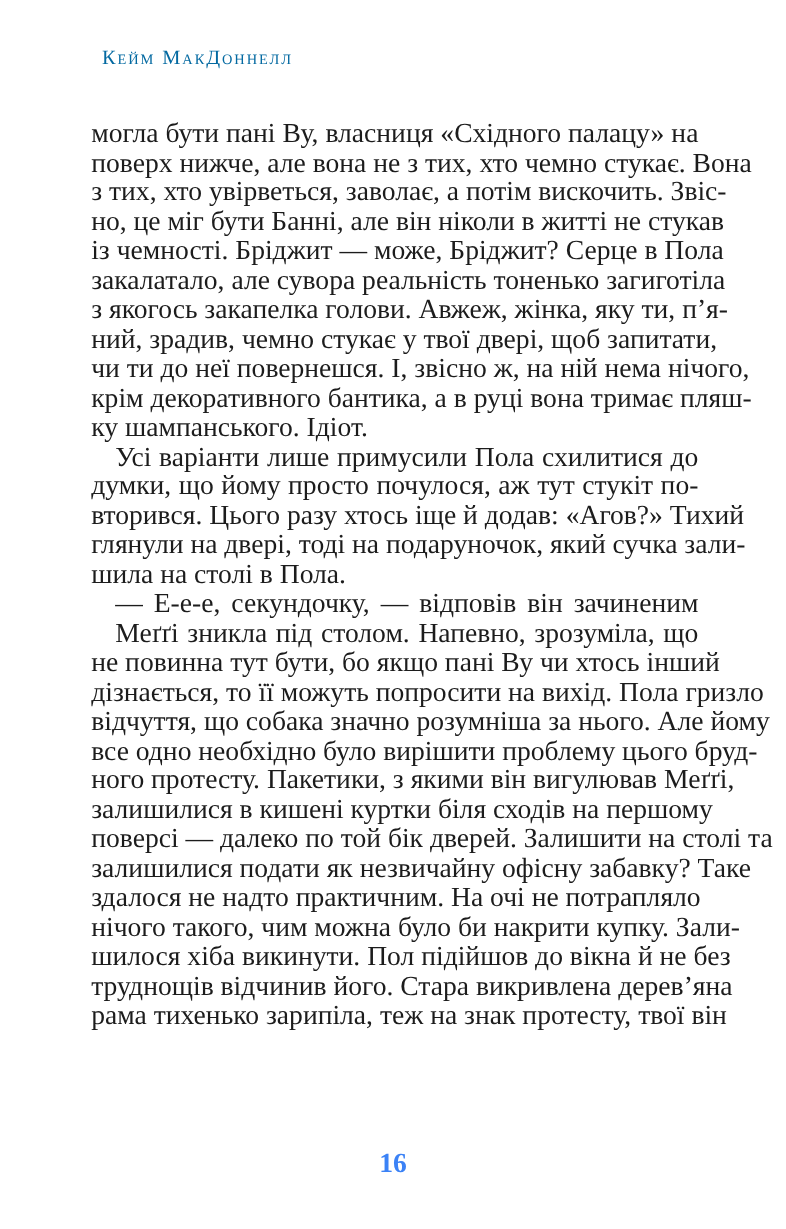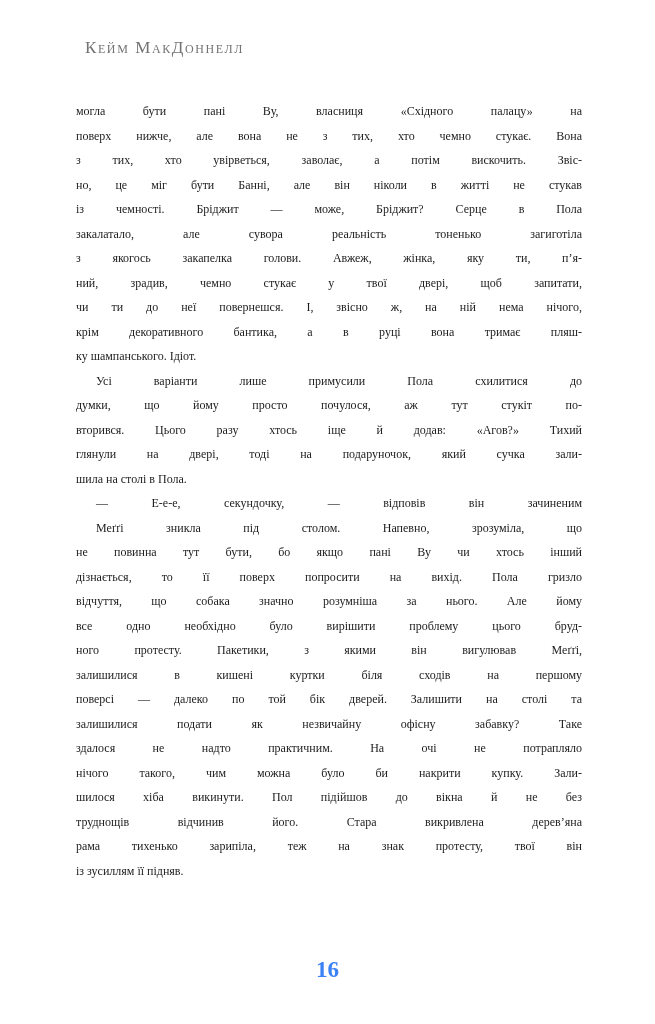--- a/index.html
+++ b/index.html
@@ -16,29 +16,29 @@
     font-family: "Liberation Serif", "DejaVu Serif", serif;
     color: #1c1c1c;
   }
   .running-header {
     position: absolute;
     left: 85px;
     top: 38px;
     font-size: 17px;
     font-variant: small-caps;
     letter-spacing: 1.6px;
-    color: #737373;
+    color: #0369a1;
     white-space: nowrap;
   }
   .body-text {
     position: absolute;
     left: 76px;
     top: 99px;
     width: 506px;
-    font-size: 12px;
+    font-size: 23px;
     line-height: 24.5px;
     color: #1c1c1c;
   }
   .line {
     text-align: justify;
     text-align-last: justify;
     white-space: nowrap;
     height: 24.5px;
   }
   .line.last {
@@ -77,29 +77,28 @@
       <div class="line">крім декоративного бантика, а в руці вона тримає пляш-</div>
       <div class="line last">ку шампанського. Ідіот.</div>
       <div class="line indent">Усі варіанти лише примусили Пола схилитися до</div>
       <div class="line">думки, що йому просто почулося, аж тут стукіт по-</div>
       <div class="line">вторився. Цього разу хтось іще й додав: «Агов?» Тихий</div>
       <div class="line">глянули на двері, тоді на подаруночок, який сучка зали-</div>
       <div class="line last">шила на столі в Пола.</div>
       <div class="line indent">— Е-е-е, секундочку, — відповів він зачиненим</div>
       <div class="line indent">Меґґі зникла під столом. Напевно, зрозуміла, що</div>
       <div class="line">не повинна тут бути, бо якщо пані Ву чи хтось інший</div>
-      <div class="line">дізнається, то її поверх попросити на вихід. Пола гризло</div>
+      <div class="line">дізнається, то її можуть попросити на вихід. Пола гризло</div>
       <div class="line">відчуття, що собака значно розумніша за нього. Але йому</div>
       <div class="line">все одно необхідно було вирішити проблему цього бруд-</div>
       <div class="line">ного протесту. Пакетики, з якими він вигулював Меґґі,</div>
       <div class="line">залишилися в кишені куртки біля сходів на першому</div>
       <div class="line">поверсі — далеко по той бік дверей. Залишити на столі та</div>
       <div class="line">залишилися подати як незвичайну офісну забавку? Таке</div>
       <div class="line">здалося не надто практичним. На очі не потрапляло</div>
       <div class="line">нічого такого, чим можна було би накрити купку. Зали-</div>
       <div class="line">шилося хіба викинути. Пол підійшов до вікна й не без</div>
       <div class="line">труднощів відчинив його. Стара викривлена дерев’яна</div>
       <div class="line">рама тихенько зарипіла, теж на знак протесту, твої він</div>
-      <div class="line last">із зусиллям її підняв.</div>
     </div>
 
   <div class="page-number">16</div>
 </div>
 
 </body></html>

